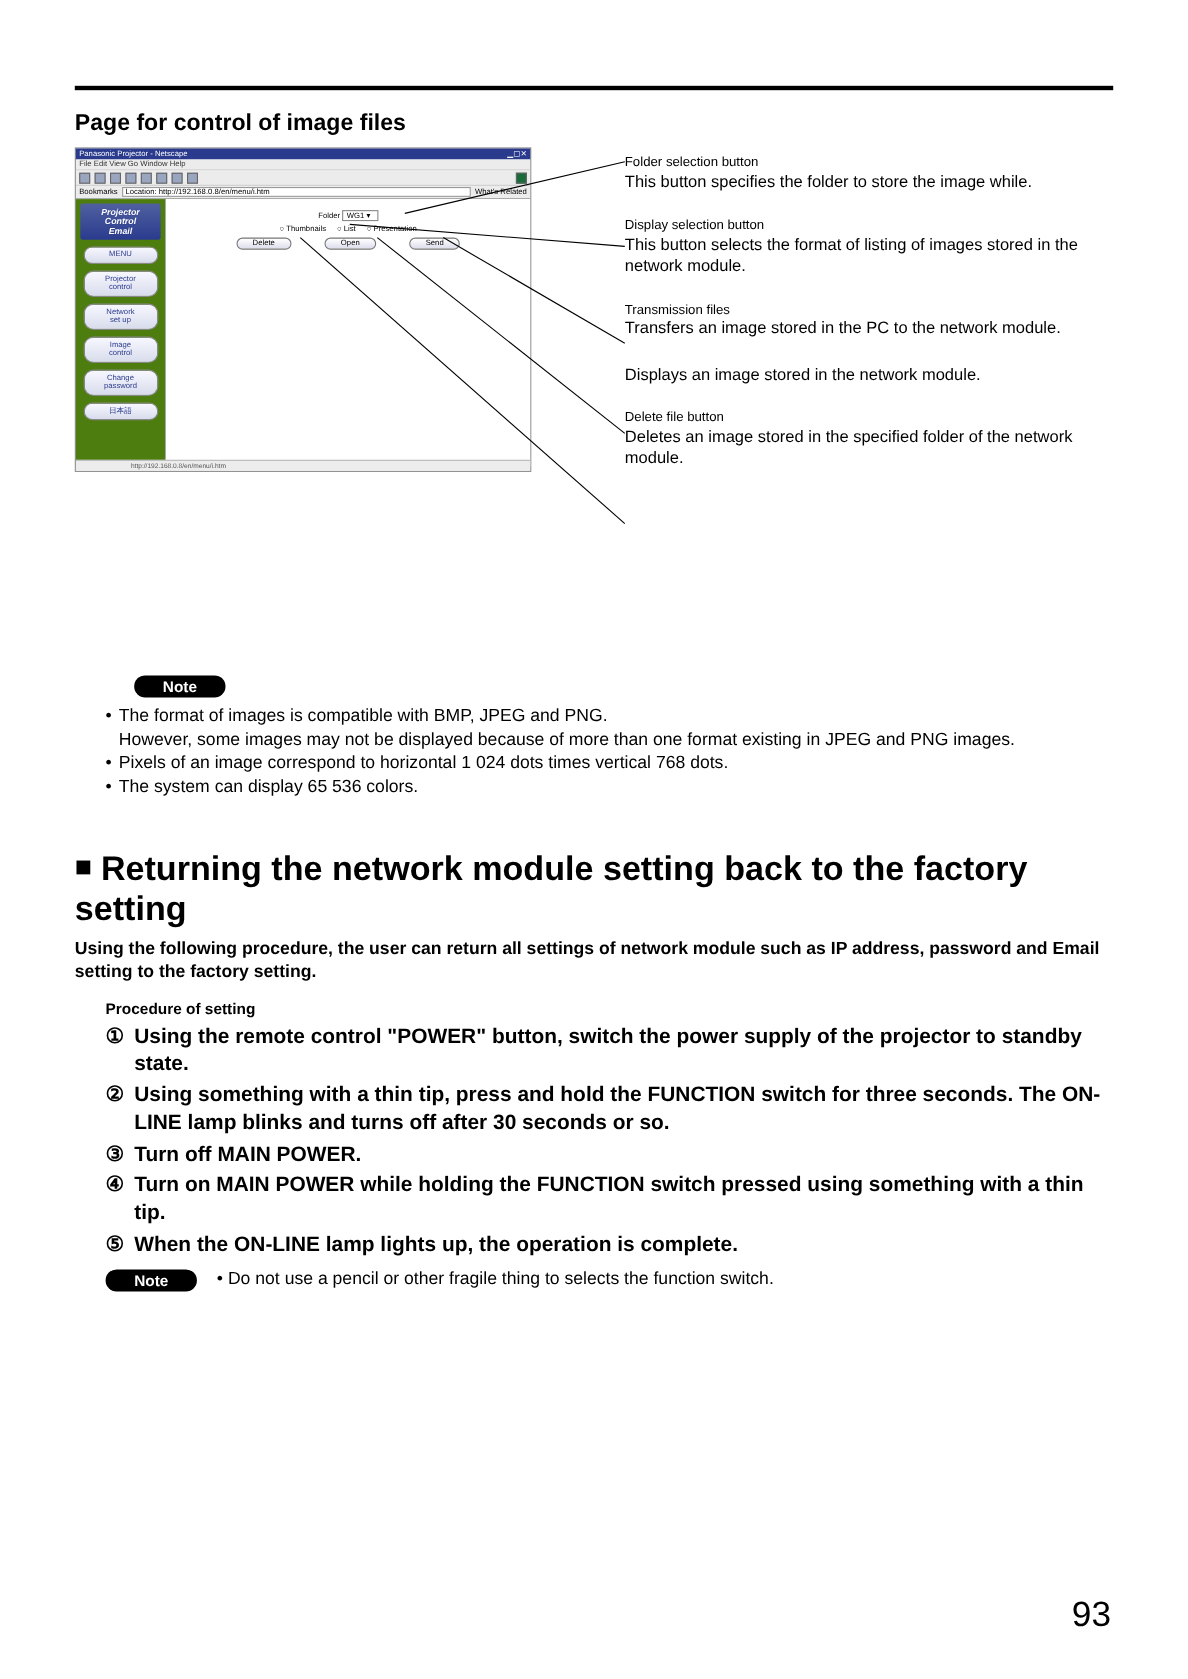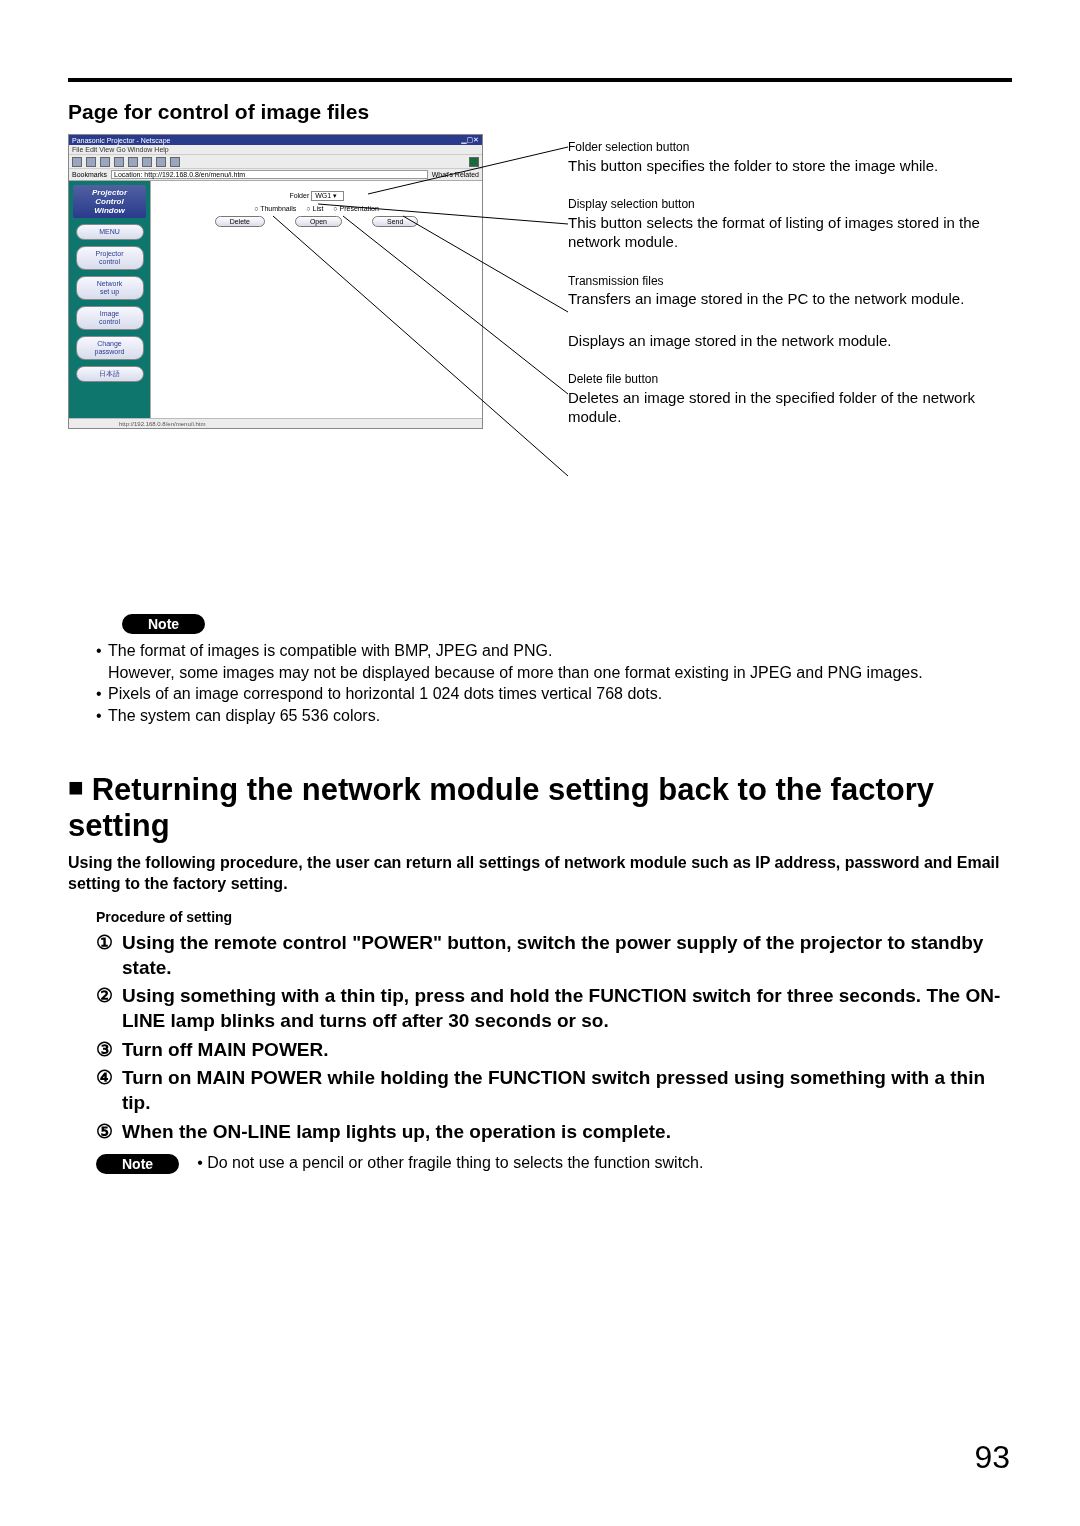--- a/index.html
+++ b/index.html
@@ -66,21 +66,21 @@
     gap:4px;
   }
   .tb-icon { width:10px;height:10px;background:#9aa6bf;border:1px solid #666;}
   .locbar {
     font-size:7px;display:flex;align-items:center;gap:4px;padding:1px 3px;background:#ececec;border-bottom:1px solid #aaa;
   }
   .locfield{flex:1;background:#fff;border:1px solid #999;height:9px;padding:0 2px;}
   .body-area { display:flex; height: calc(100% - 50px);}
   .sidebar {
     width: 82px;
-    background: #0f766e;
+    background: #4d7c0f;
     border-right:1px solid #aaa;
     padding:4px;
     display:flex;
     flex-direction:column;
     gap:6px;
     align-items:center;
   }
   .pcw {
     color:#fff;
     font-weight:bold;
@@ -152,21 +152,21 @@
   .intro{font-size:16px;line-height:1.35;margin-top:8px;font-weight:bold;}
   .proc-title{font-size:14px;font-weight:bold;margin-top:14px;margin-left:28px;}
   .steps{margin-left:28px;margin-top:6px;}
   .step{font-size:19px;font-weight:bold;line-height:1.3;margin-bottom:4px;display:flex;}
   .circ{width:26px;flex-shrink:0;}
   .step .body{flex:1;}
   .bottom-note{display:flex;align-items:flex-start;gap:18px;margin-top:10px;margin-left:28px;}
   .bottom-note .note-pill{margin:0;}
   .bottom-note .txt{font-size:16px;}
 
-  .page-num{position:absolute;right:70px;bottom:50px;font-size:32px;}
+  .page-num{position:absolute;right:70px;bottom:40px;font-size:32px;}
 </style>
 </head>
 <body>
 
 <div class="page">
   <div class="top-rule"></div>
   <div class="section-title">Page for control of image files</div>
 
   <div class="figure-wrap">
 
@@ -191,21 +191,21 @@
       <div class="locbar">
         <span>Bookmarks</span>
         <span class="locfield">Location: http://192.168.0.8/en/menu/i.htm</span>
         <span>What's Related</span>
       </div>
       <div class="body-area">
         <div class="sidebar">
           <div class="pcw">
             <span>Projector</span><br>
             <span>Control</span><br>
-            <span>Window</span>
+            <span>Email</span>
           </div>
           <div class="side-btn">MENU</div>
           <div class="side-btn" style="white-space:pre-line">Projector
 control</div>
           <div class="side-btn" style="white-space:pre-line">Network
 set up</div>
           <div class="side-btn" style="white-space:pre-line">Image
 control</div>
           <div class="side-btn" style="white-space:pre-line">Change
 password</div>

